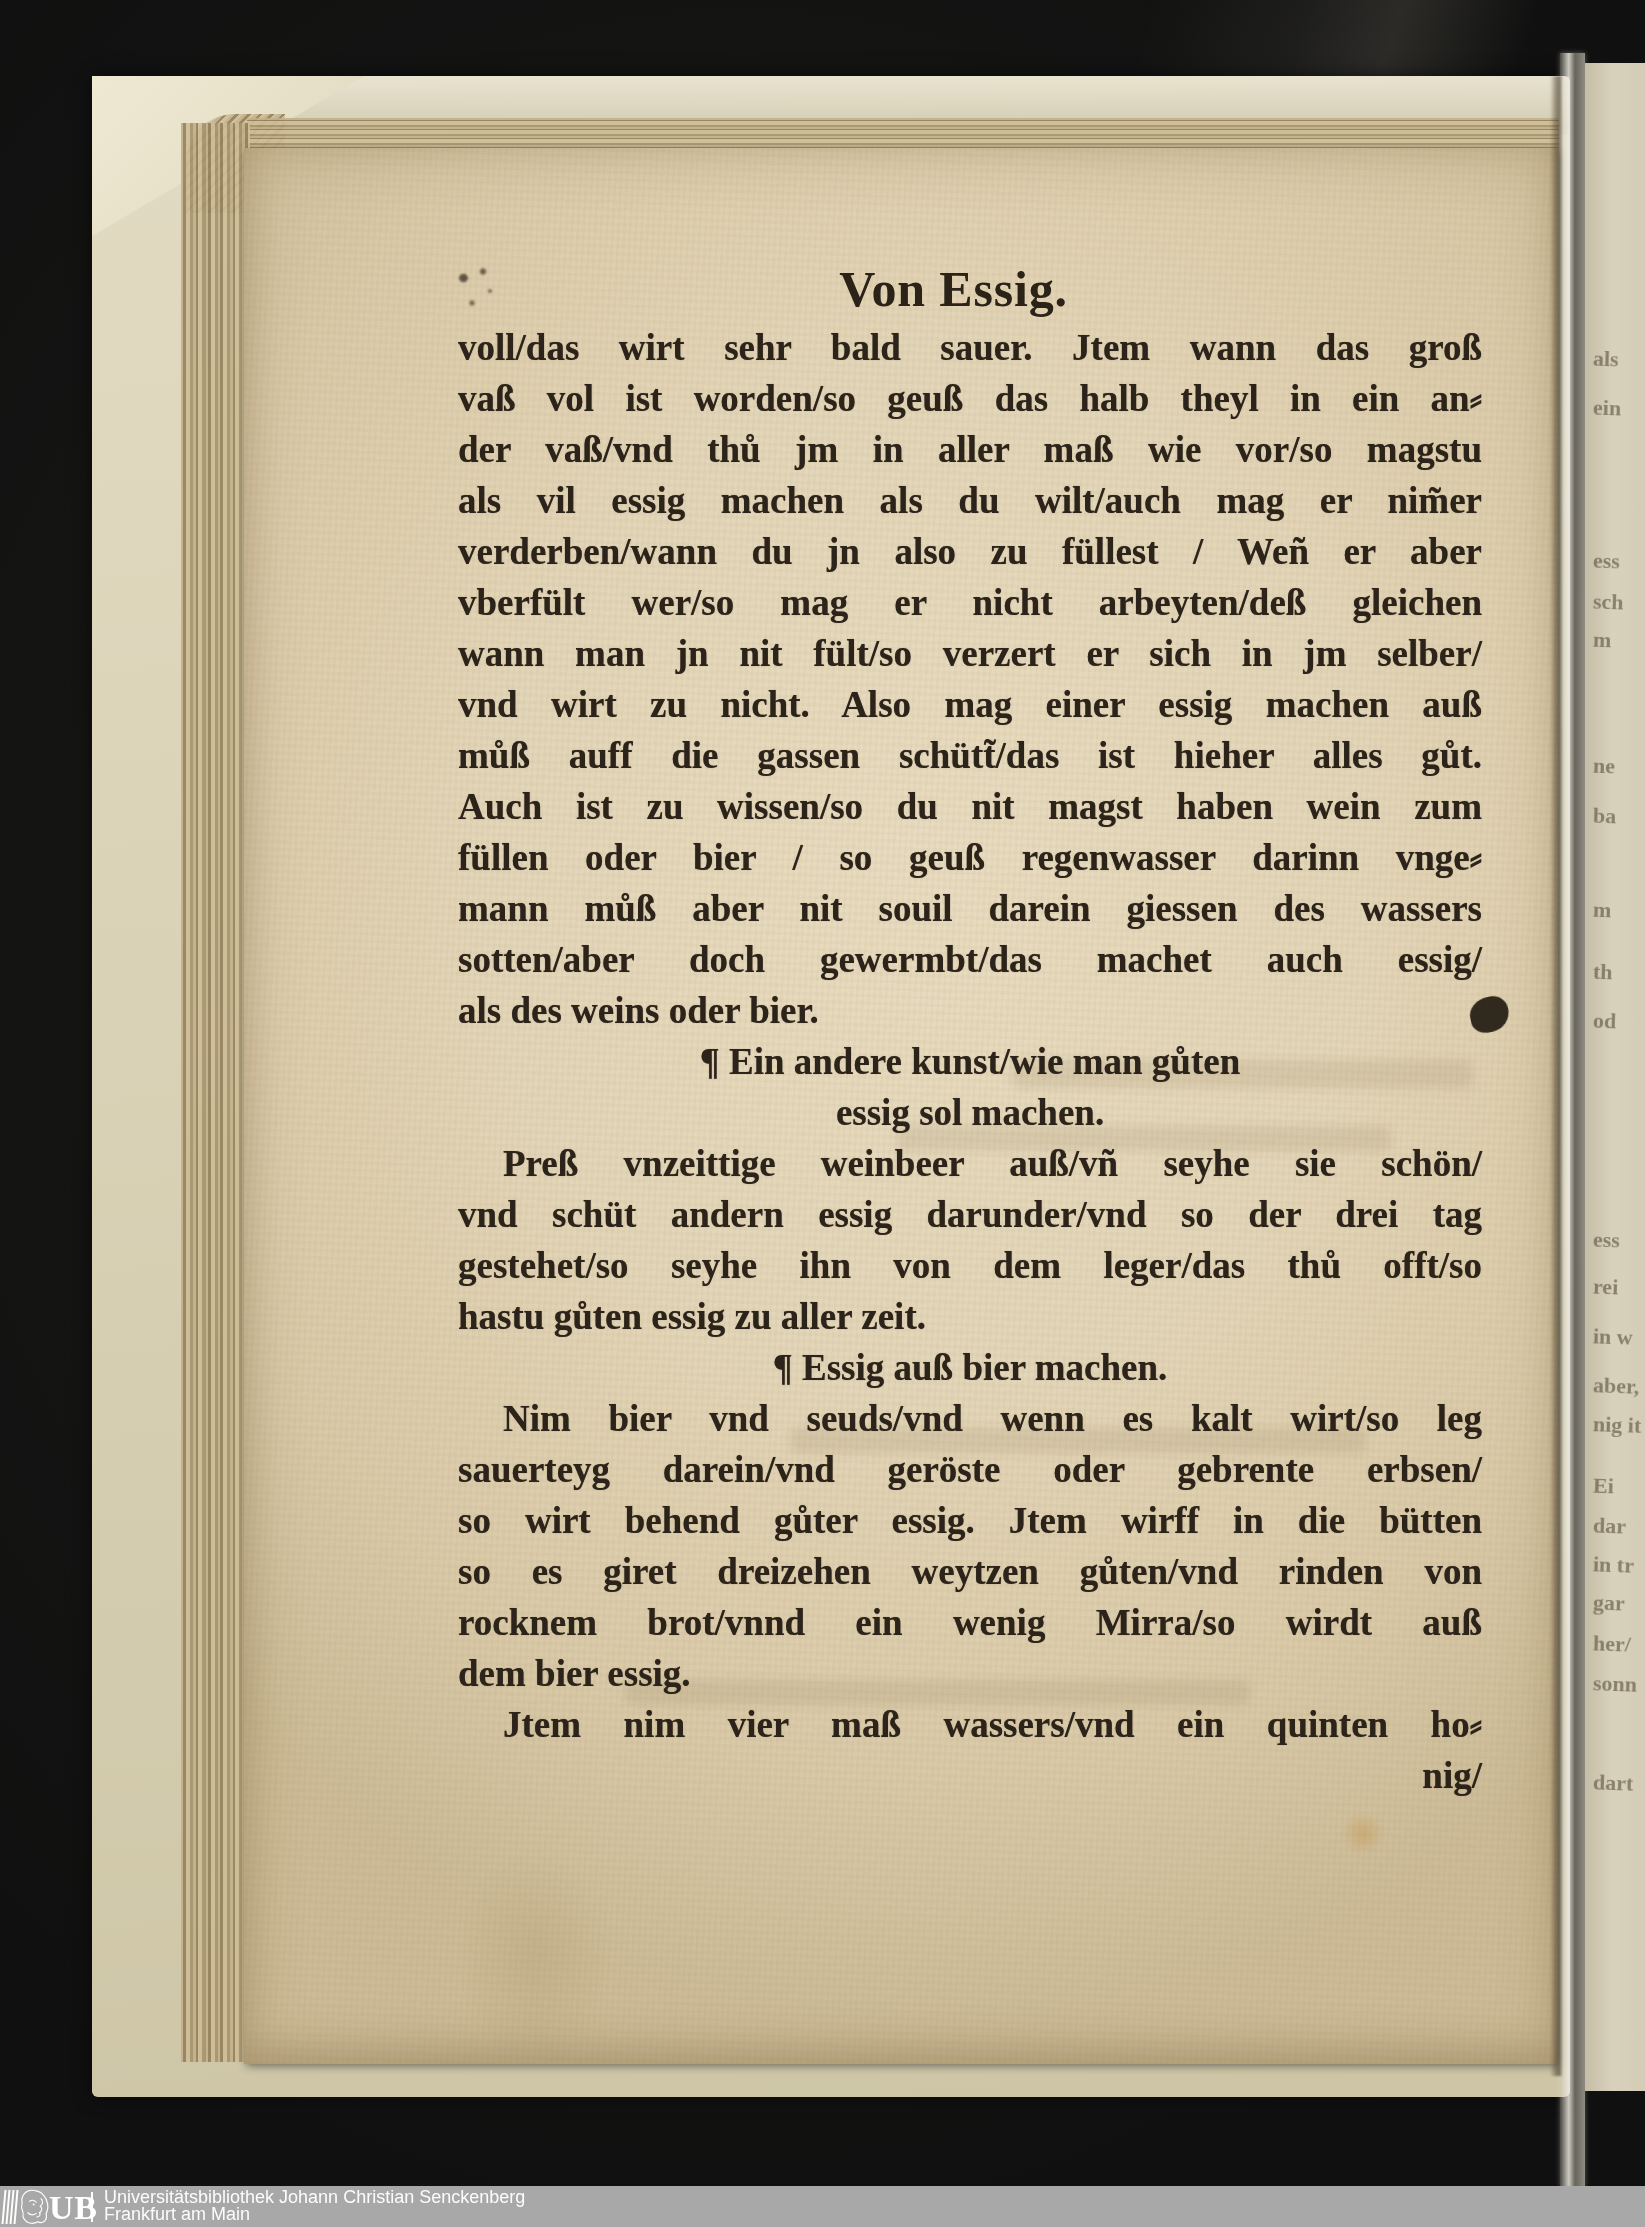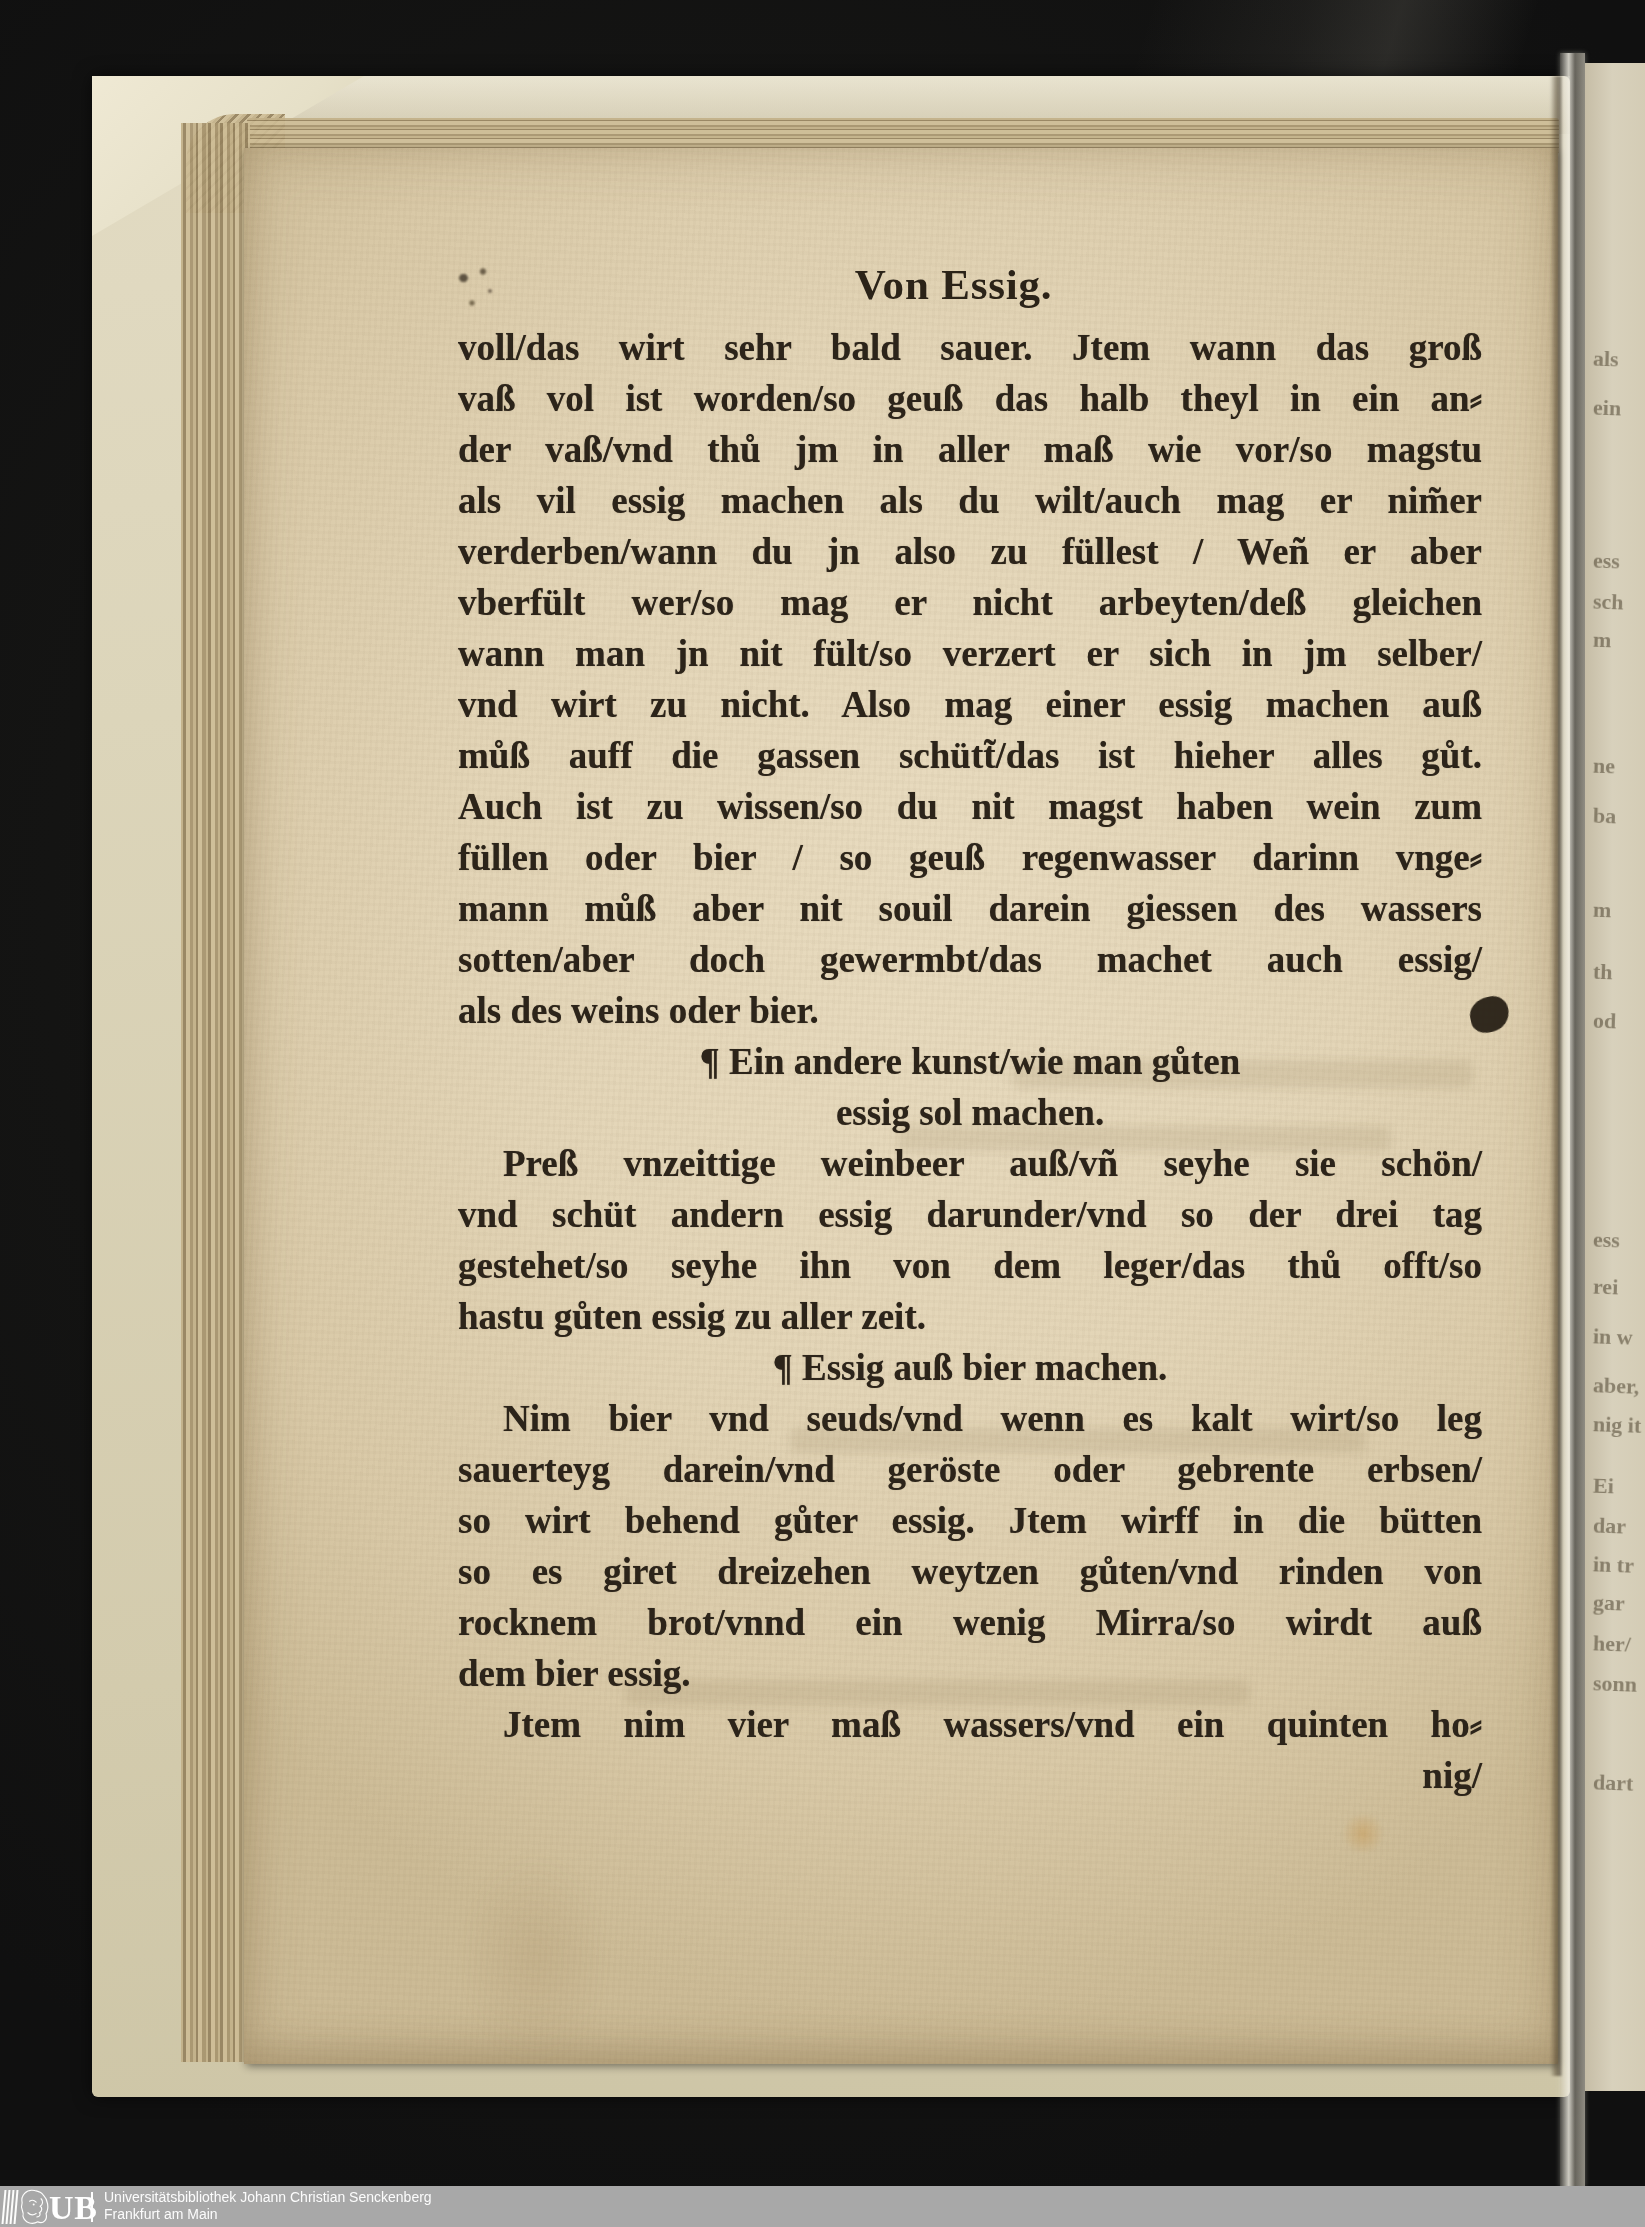--- a/index.html
+++ b/index.html
@@ -46,21 +46,21 @@
   #ink-smudge{left:447px;top:260px;width:71px;height:66px;filter:blur(0.8px);opacity:.75;
         background:radial-gradient(circle 7.4px at 16.5px 18px,#352c20 0 55%,transparent 60%),
                    radial-gradient(circle 5.8px at 36px 11.5px,#4a3e2c 0 50%,transparent 60%),
                    radial-gradient(circle 5px at 25px 43px,#54472f 0 45%,transparent 60%),
                    radial-gradient(circle 3.3px at 43px 31px,#44372a 0 45%,transparent 60%);}
   #ink-blot{left:1470px;top:997px;width:39px;height:35px;background:#231c12;opacity:.92;
         border-radius:58% 42% 55% 45%/52% 48% 60% 40%;filter:blur(0.5px);transform:rotate(-12deg);}
 
   
   #heading{left:458px;top:260px;width:1024px;text-align:center;transform:translateX(-16.5px);
-        font-size:43px;font-weight:700;color:#2b2318;letter-spacing:0.8px;}
+        font-size:50px;font-weight:700;color:#2b2318;letter-spacing:0.8px;}
   #text-block{left:458px;top:322px;width:1024px;font-size:37px;font-weight:700;color:#2c241a;
         text-shadow:0 0 0.8px rgba(44,34,20,.55);}
   .tl{height:51px;line-height:51px;white-space:nowrap;}
   .tl.j,.tl.jf{white-space:normal;text-align:justify;text-align-last:justify;}
   .tl.jf{text-indent:45px;}
   .tl.c{text-align:center;}
   .tl.r{text-align:right;}
   .tl.l{text-align:left;}
 
   
@@ -75,21 +75,21 @@
         filter:blur(0.7px);transform:rotate(2deg);white-space:nowrap;}
 
   
   #banner{left:0;top:2186px;width:1646px;height:41px;z-index:20;}
   #logo-books{left:3.3px;top:4.1px;width:15px;height:34px;transform:skewX(-5deg);}
   #logo-books .bl{position:absolute;top:0;width:2.1px;height:34px;background:#fdfdfc;}
   #logo-ub{left:49px;top:2.5px;font-size:34px;font-weight:700;color:#ffffff;letter-spacing:0.8px;
         font-family:"Liberation Serif","DejaVu Serif",serif;}
   #logo-bar{left:91px;top:5.8px;width:2.1px;height:30px;background:#ffffff;}
   #banner-text{left:104px;top:3.3px;color:#ffffff;font-family:"Liberation Sans","DejaVu Sans",sans-serif;
-        font-size:14px;line-height:16.5px;font-weight:400;opacity:.97;}
+        font-size:18px;line-height:16.5px;font-weight:400;opacity:.97;}
   #head-svg{position:absolute;left:18px;top:1.6px;}
 </style>
 </head>
 <body>
 
 <div id="stage">
 
   <div class="abs" id="sheen"></div>
 
   <div class="abs" id="cover">

